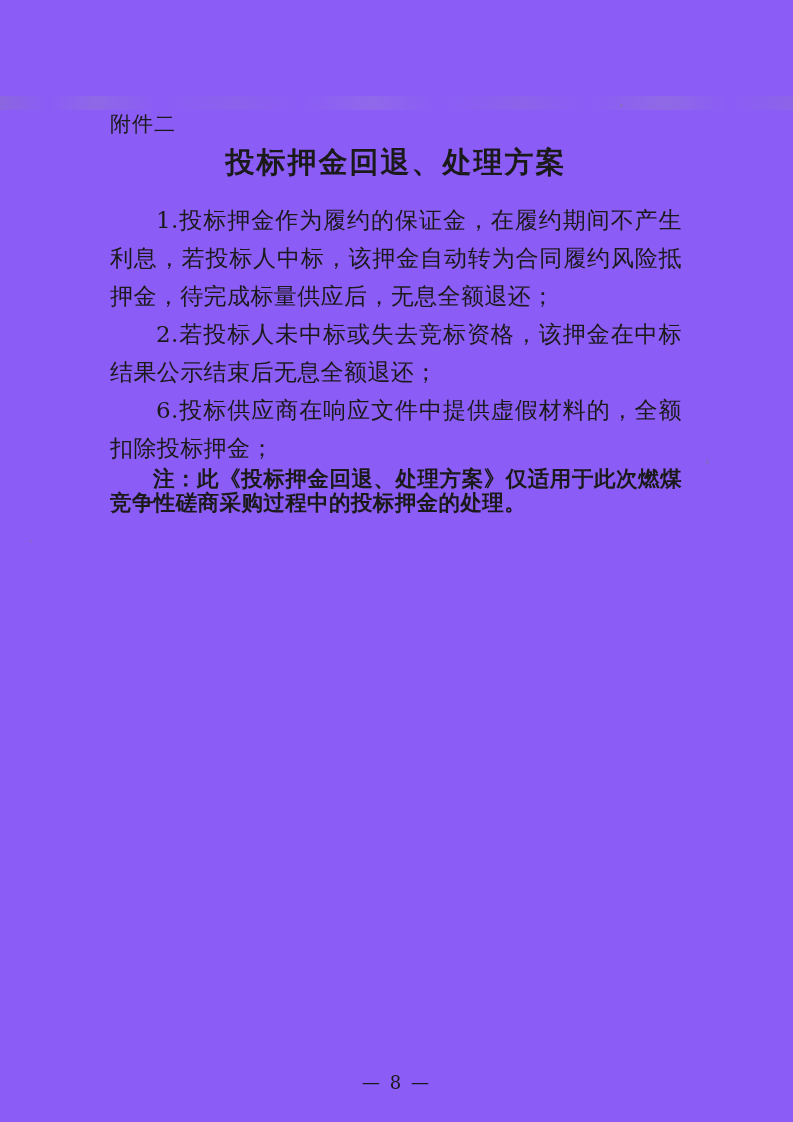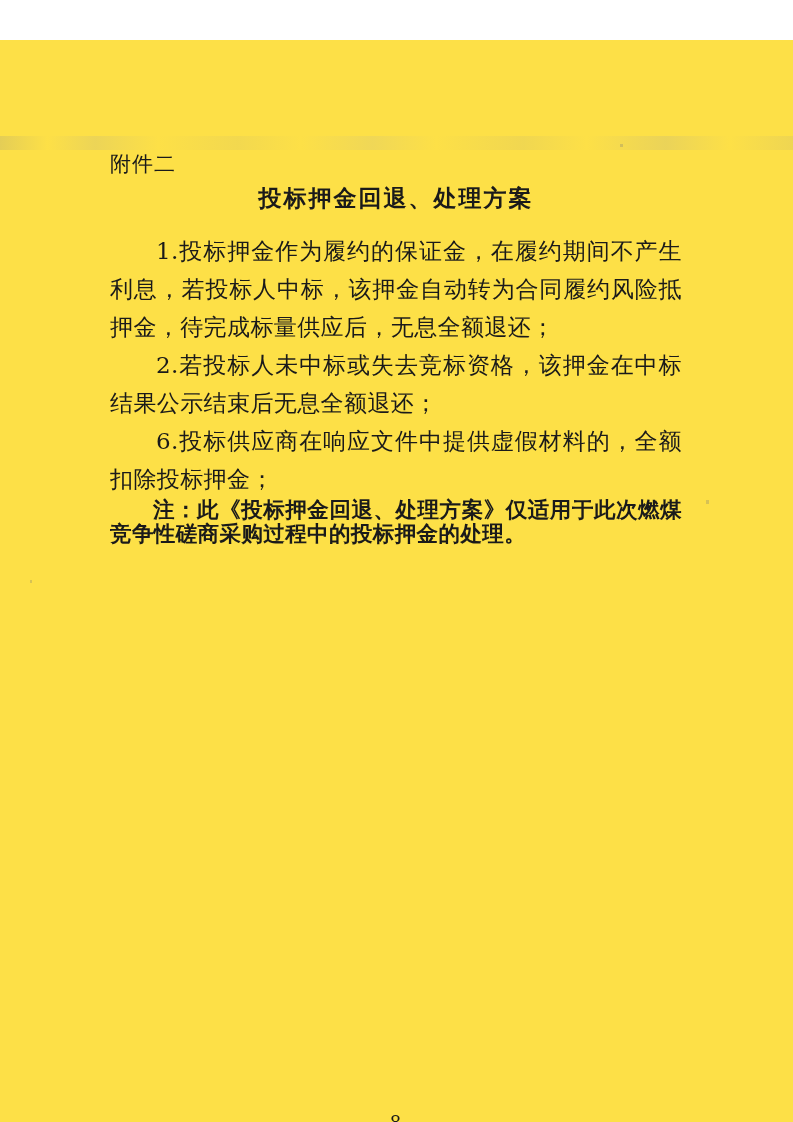--- a/index.html
+++ b/index.html
@@ -11,22 +11,21 @@
     height: 1122px;
     background: #ffffff;
     font-family: "DejaVu Serif", "Liberation Serif", serif;
     color: #1a1a1a;
     overflow: hidden;
     position: relative;
   }
   .page {
     position: absolute;
     inset: 0;
-    background: #fde047;
-    margin-top: 40px;
+    background: #8b5cf6;
   }
   
   .scan-band {
     position: absolute;
     left: 0;
     right: 0;
     top: 96px;
     height: 14px;
     background: linear-gradient(90deg,
       rgba(140,140,140,0.22) 0%,
@@ -56,21 +55,21 @@
     width: 572px;
   }
   .attachment-label {
     font-size: 21px;
     letter-spacing: 1px;
     line-height: 1.2;
     margin: 0 0 6px 0;
     font-family: "DejaVu Serif", "Liberation Serif", serif;
   }
   .doc-title {
-    font-size: 23px;
+    font-size: 29px;
     font-weight: bold;
     text-align: center;
     letter-spacing: 2px;
     margin: 6px 0 18px 0;
     font-family: "DejaVu Serif", "Liberation Serif", serif;
   }
   .para {
     font-size: 23px;
     line-height: 38px;
     text-indent: 2em;

